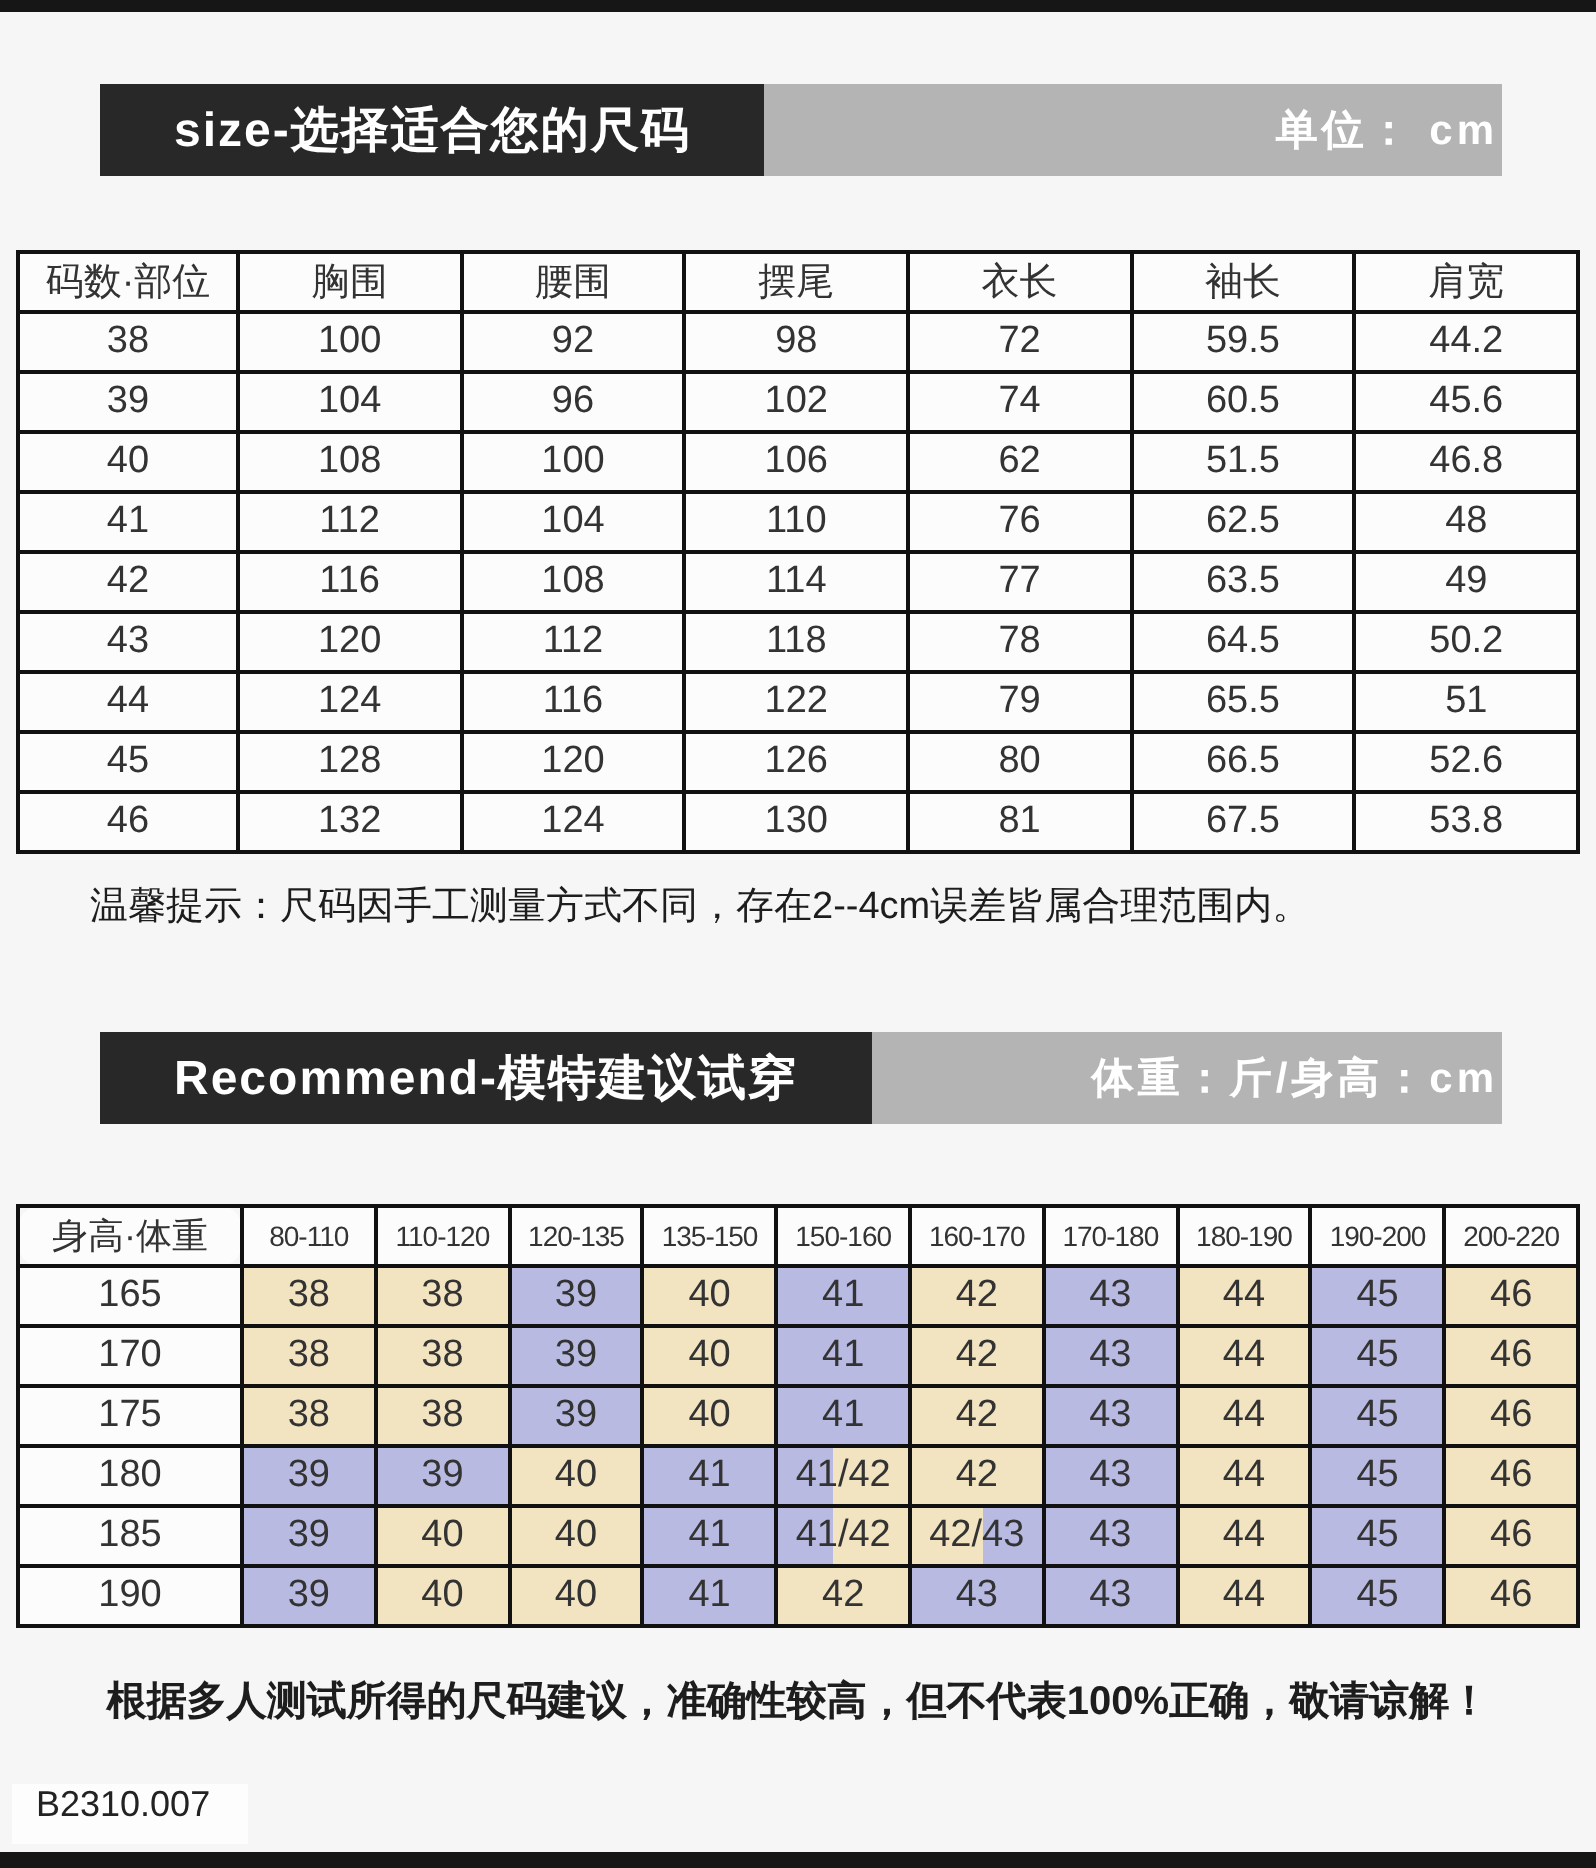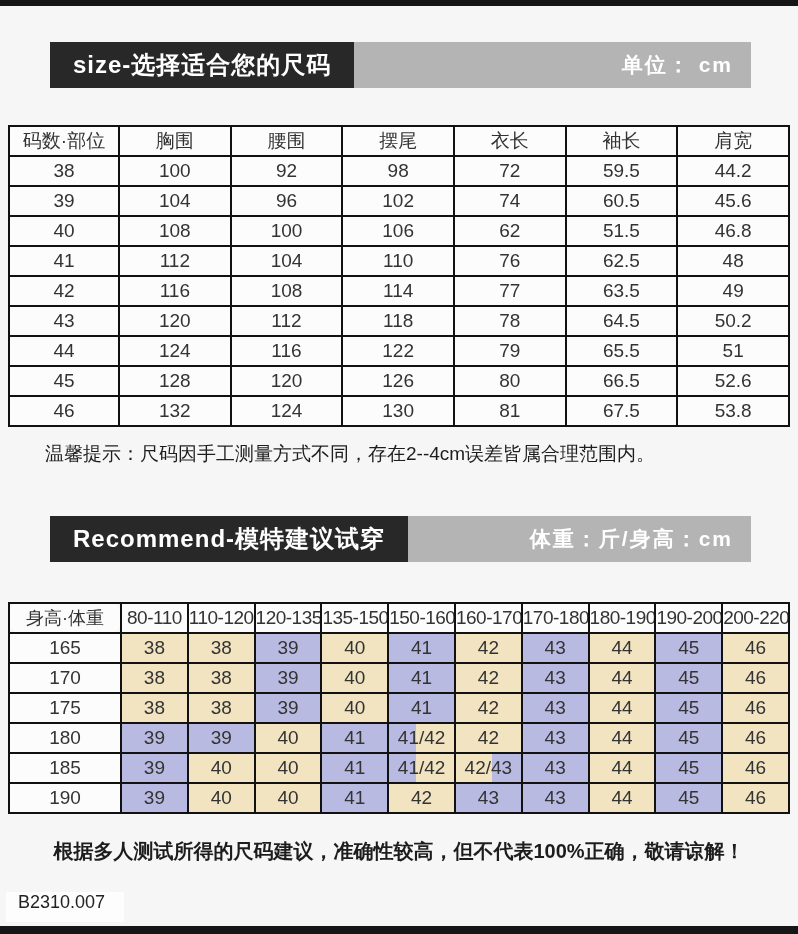--- a/index.html
+++ b/index.html
@@ -25,27 +25,27 @@
   .topbar{height:6px;background:var(--bar-black);width:100%;}
   .bottombar{position:absolute;left:0;bottom:0;height:8px;background:var(--bar-black);width:100%;}
 
   
   .sec-header{display:flex;align-items:stretch;margin:36px 47px 0 50px;height:46px;}
   .sec-header.second{margin-top:51px;}
   .sec-title{
     background:var(--box-black);color:#fff;
     display:flex;align-items:center;justify-content:center;
     font-size:24px;font-weight:bold;letter-spacing:1px;
-    padding:0 23px;white-space:nowrap;
+    padding:0 37px;white-space:nowrap;
   }
   .sec-unit{
     background:var(--label-gray);color:#fff;
     flex:1;display:flex;align-items:center;justify-content:flex-end;
     font-size:21px;font-weight:bold;letter-spacing:2px;
-    padding-right:18px;white-space:nowrap;
+    padding-right:2px;white-space:nowrap;
   }
 
   
   table{border-collapse:collapse;table-layout:fixed;}
   .size-table{margin:37px 8px 0 8px;width:782px;}
   .size-table th,.size-table td{
     border:2px solid var(--border);
     background:var(--cell-bg);
     text-align:center;vertical-align:middle;
     height:30px;font-size:19px;font-weight:normal;
@@ -56,21 +56,21 @@
   .tip{margin:16px 0 0 45px;font-size:19px;font-weight:normal;color:#1d1d1d;line-height:22px;}
 
   .rec-table{margin:40px 8px 0 8px;width:782px;}
   .rec-table th,.rec-table td{
     border:2px solid var(--border);
     background:var(--cell-bg);
     text-align:center;vertical-align:middle;
     height:30px;font-weight:normal;color:#333;
     overflow:hidden;white-space:nowrap;
   }
-  .rec-table th{font-size:19px;letter-spacing:-0.5px;}
+  .rec-table th{font-size:14px;letter-spacing:-0.5px;}
   .rec-table th.corner{font-size:18px;letter-spacing:0;border-radius:11px;}
   .rec-table td{font-size:19px;}
   .rec-table td.height-cell{background:var(--cell-bg);}
   .rec-table col.c0{width:112px;}
 
   .c-b{background:var(--beige) !important;}
   .c-p{background:var(--purple) !important;}
   .c-pb{background:linear-gradient(90deg,var(--purple) 0 42%,var(--beige) 42% 100%) !important;margin-top:30px;}
   .c-bp{background:linear-gradient(90deg,var(--beige) 0 55%,var(--purple) 55% 100%) !important;}
 

